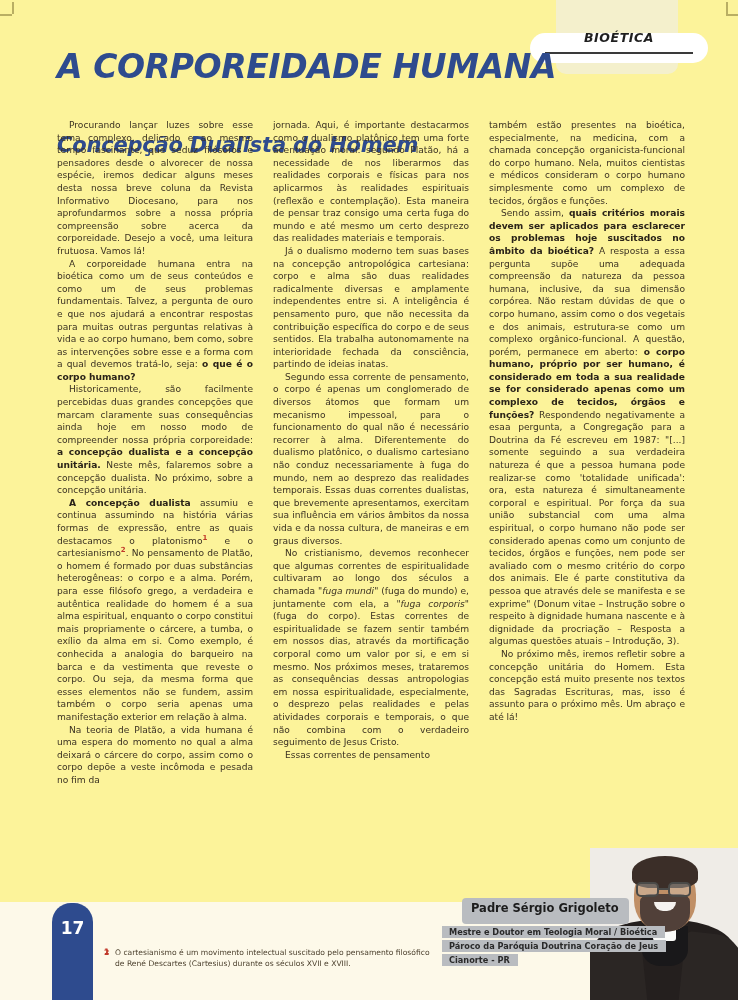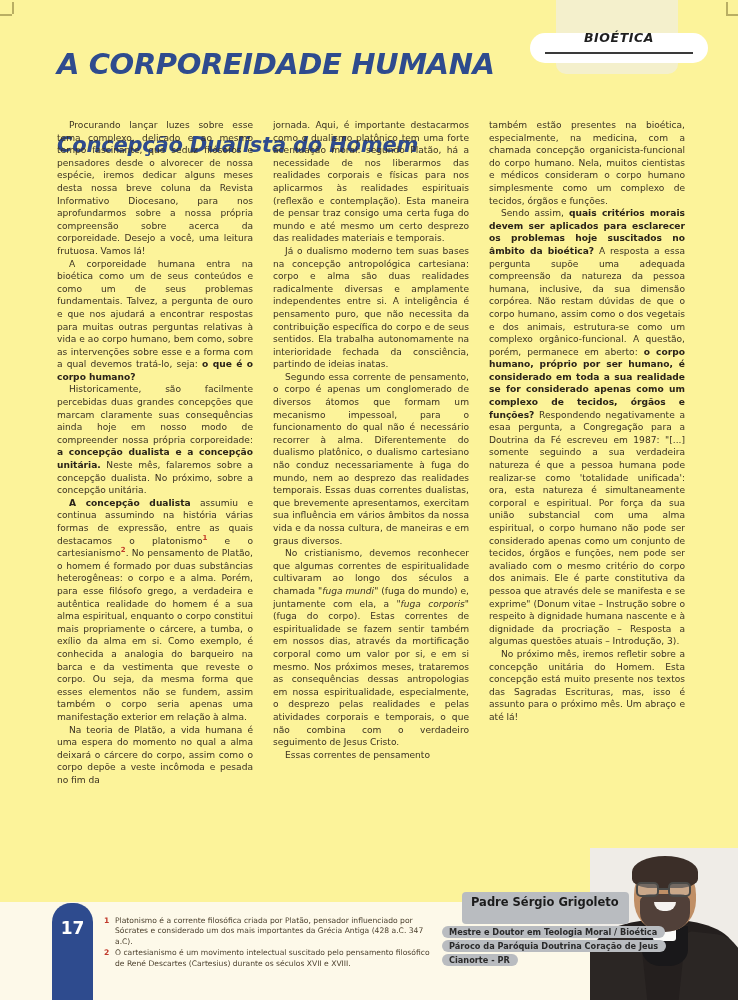--- a/index.html
+++ b/index.html
@@ -48,21 +48,21 @@
     left: 545px; top: 52px;
     width: 148px; height: 1.5px;
     background: #3a3a3a;
   }
 
   
   .title {
     position: absolute;
     left: 57px; top: 47px;
     font-family: "DejaVu Sans", "Liberation Sans", sans-serif;
-    font-size: 29px; font-weight: bold; font-style: italic;
+    font-size: 33px; font-weight: bold; font-style: italic;
     color: #2e4b8e;
     letter-spacing: -0.4px;
     white-space: nowrap;
   }
   .subtitle {
     position: absolute;
     left: 57px; top: 85px;
     font-family: "DejaVu Sans", "Liberation Sans", sans-serif;
     font-size: 21px; font-weight: bold; font-style: italic;
     color: #2e4b8e;
@@ -230,35 +230,35 @@
   .ph-glass-r { left: 78px; }
   .ph-bridge {
     position: absolute; left: 69px; top: 40px;
     width: 9px; height: 2px; background: #4a4a48;
   }
 
   .plate { position: absolute; }
   .plate-name {
     left: 462px; bottom: 76px;
     background: #b9bcc0;
-    padding: 3px 10px 15px 9px;
+    padding: 3px 10px 9px 9px;
     font-family: "DejaVu Sans", "Liberation Sans", sans-serif;
     font-size: 11.5px; font-weight: bold;
     color: #1c1c1c;
     border-radius: 4px;
     white-space: nowrap;
   }
   .plate-line {
     left: 442px;
     background: #b9bcc0;
     padding: 1px 8px 1px 7px;
     font-family: "DejaVu Sans", "Liberation Sans", sans-serif;
     font-size: 8.2px; font-weight: bold;
     color: #2a2a2a;
-    border-radius: 6px;
+    border-radius: 0;
     white-space: nowrap;
   }
   .plate-l1 { bottom: 62px; }
   .plate-l2 { bottom: 48px; }
   .plate-l3 { bottom: 34px; }
 </style>
 </head>
 <body>
 
 <div class="page">
@@ -303,21 +303,20 @@
 
   </div>
 
   <div class="foot-band"></div>
   <div class="page-tab"></div>
   <div class="page-num">17</div>
 
   <div class="footnotes">
     <div class="fn">
       <span class="mk">1</span>
-      <span>Platonismo é a corrente filosófica criada por Platão, pensador influenciado por Sócrates e considerado um dos mais importantes da Grécia Antiga (428 a.C. 347 a.C).</span>
     </div>
     <div class="fn">
       <span class="mk">2</span>
       <span>O cartesianismo é um movimento intelectual suscitado pelo pensamento filosófico de René Descartes (Cartesius) durante os séculos XVII e XVIII.</span>
     </div>
   </div>
 
   <div class="photo-wrap">
     <div class="photo">
       <div class="ph-suit"></div>

